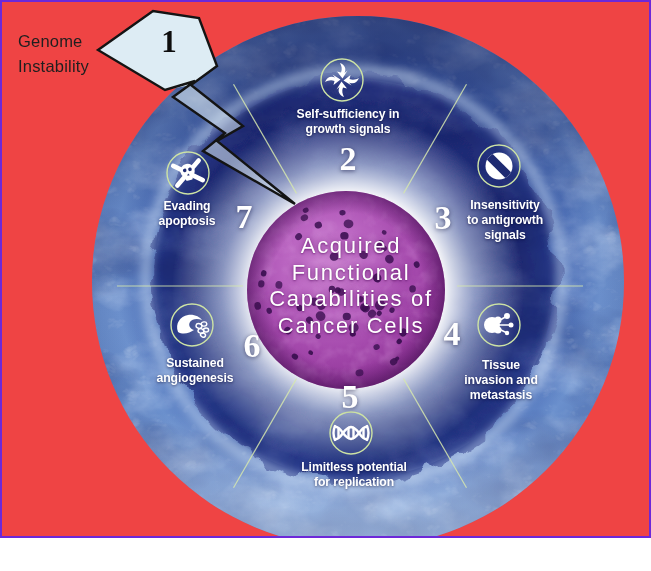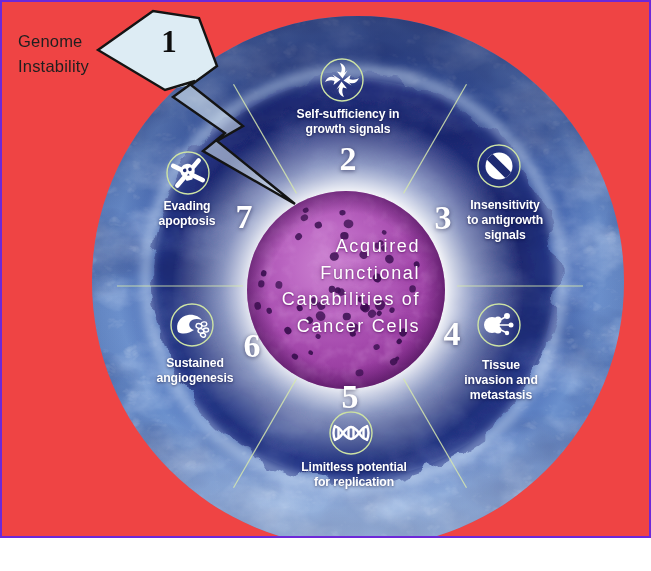--- a/index.html
+++ b/index.html
@@ -33,23 +33,23 @@
     text-shadow:0 1px 3px rgba(0,0,45,.6);
   }
   .sec-num{
     transform:translate(-50%,-50%);
     font-family:"Liberation Serif", serif;font-weight:bold;
     font-size:34px;color:#ffffff;
     text-shadow:0 1px 4px rgba(0,0,45,.55);
   }
   .center-title{
     transform:translate(-50%,-50%);
-    text-align:right;
+    text-align:center;
     color:#ffffff;font-weight:normal;
-    font-size:18px;line-height:26.5px;letter-spacing:1.7px;
+    font-size:22px;line-height:26.5px;letter-spacing:1.7px;
     text-shadow:0 0 7px rgba(110,25,120,.9), 0 1px 2px rgba(80,10,90,.6);
   }
 </style>
 </head>
 <body>
 
 <div class="frame">
 
   <svg id="art" width="651" height="571" viewBox="0 0 651 571">
     <defs>

